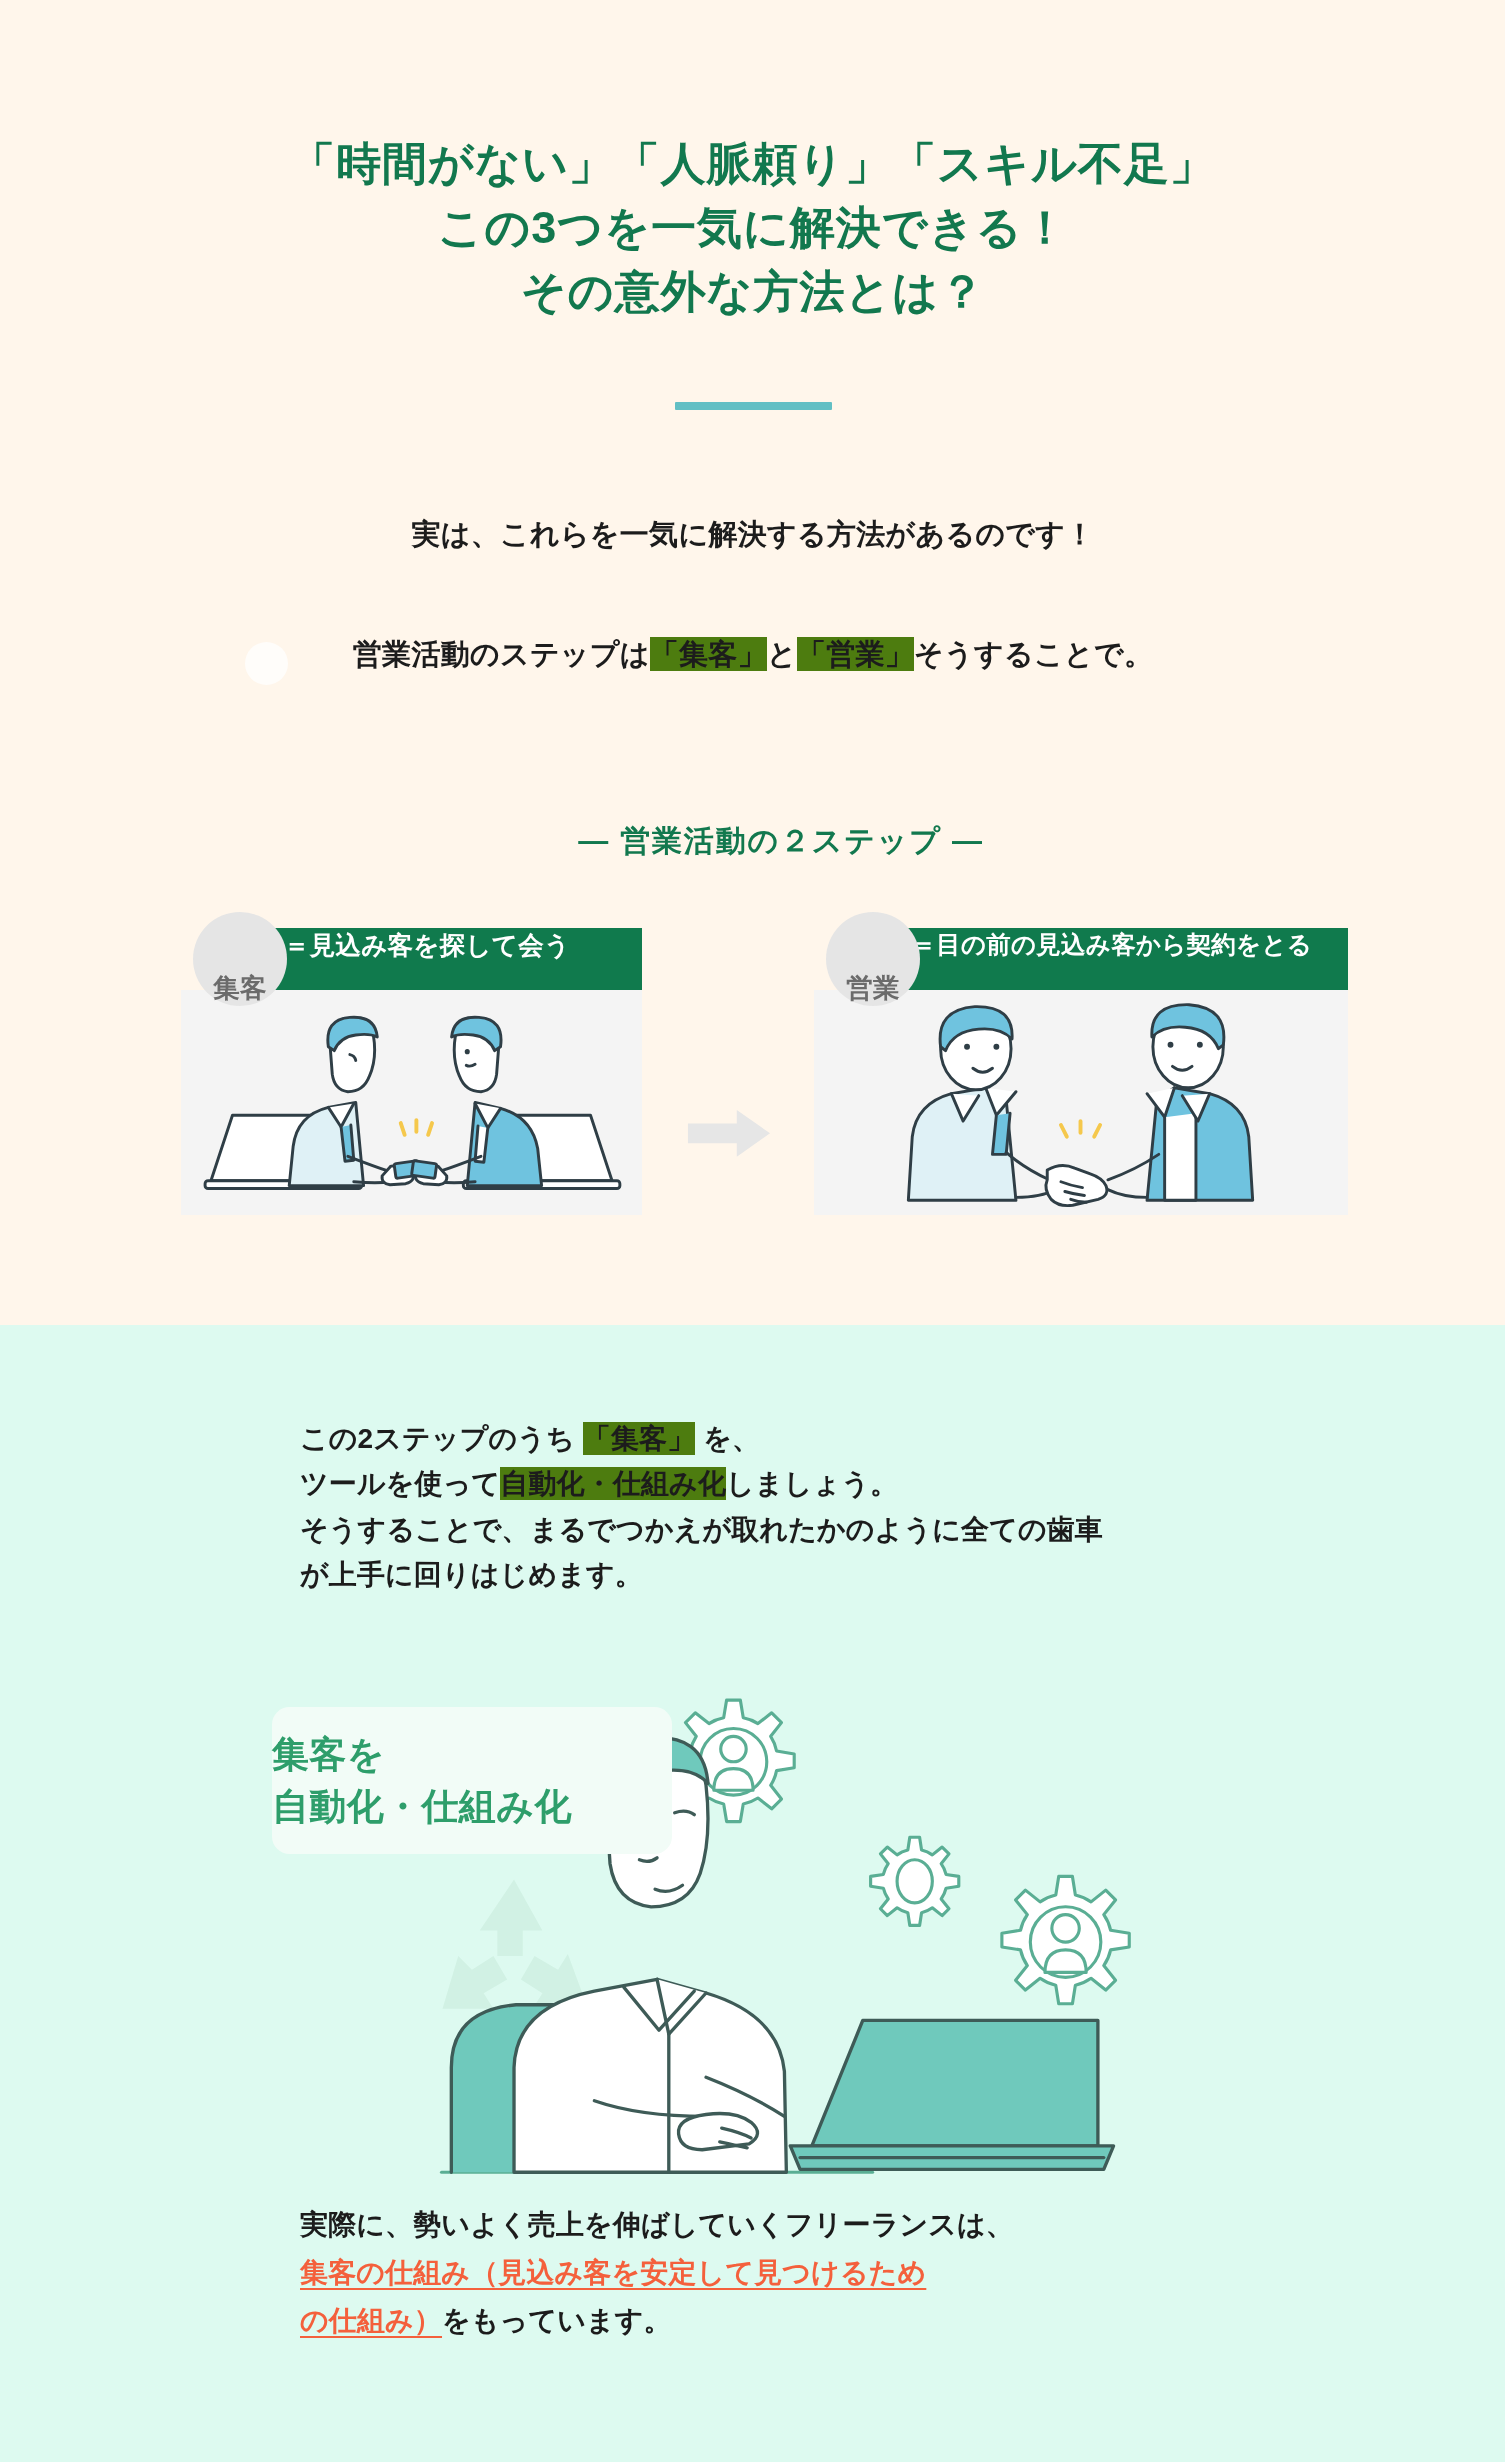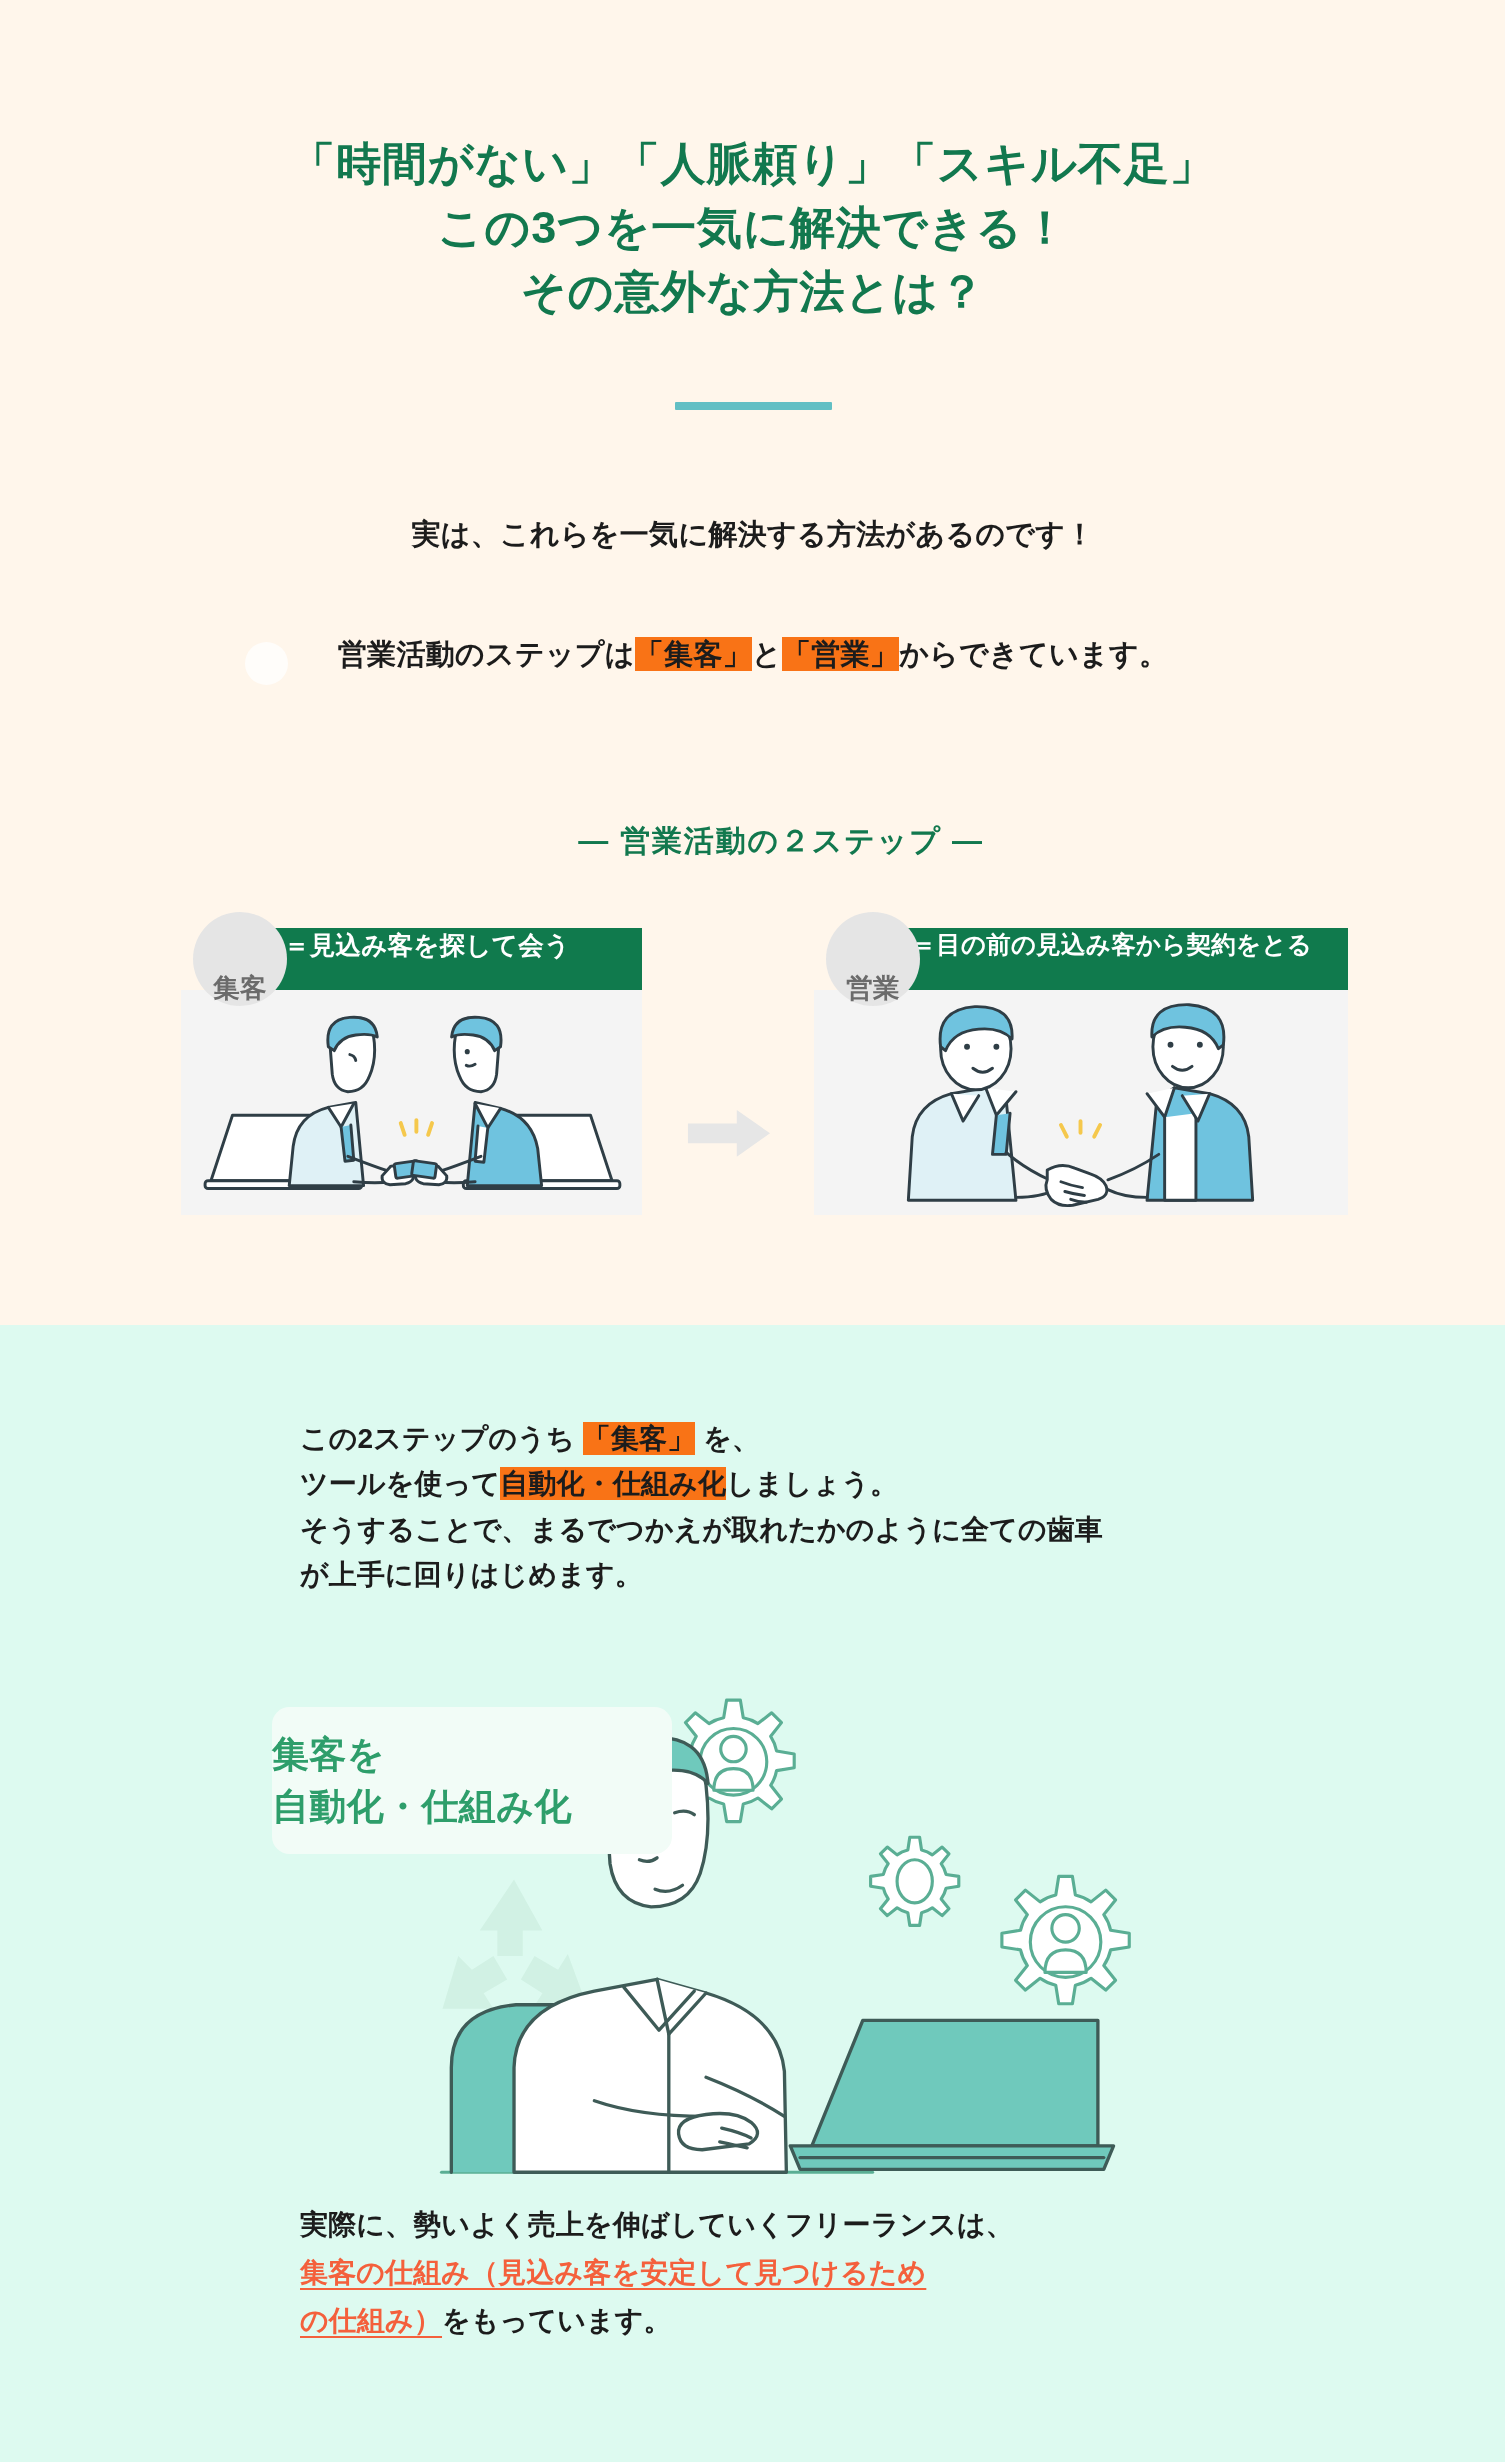--- a/index.html
+++ b/index.html
@@ -56,21 +56,21 @@
   }
   .lead2 {
     position:absolute; left:0; top:635px; width:1506px;
     text-align:center;
     color:#1C1C1C;
     font-size:29px;
     font-weight:bold;
     letter-spacing:0.01em;
     white-space:nowrap;
   }
-  .hl { background:#f97316; padding:1px 0; }
+  .hl { background:#4d7c0f; padding:1px 0; }
 
   .ghost-circle {
     position:absolute;
     left:245px; top:642px;
     width:43px; height:43px;
     border-radius:50%;
     background:#FFFFFF;
     opacity:.75;
   }
 
@@ -211,21 +211,21 @@
     <span class="heading-line">その意外な方法とは？</span>
   </div>
 
   <div class="divider"></div>
 
   <div class="lead1">実は、これらを一気に解決する方法があるのです！</div>
 
   <div class="ghost-circle"></div>
 
   <div class="lead2">
-    <span>営業活動のステップは</span><span class="hl">「集客」</span><span>と</span><span class="hl">「営業」</span><span>からできています。</span>
+    <span>営業活動のステップは</span><span class="hl">「集客」</span><span>と</span><span class="hl">「営業」</span><span>そうすることで。</span>
   </div>
 
   <div class="steps-title">― 営業活動の２ステップ ―</div>
 
   <div class="cards">
 
     <div class="card one">
       <div class="card-banner">
         <span class="card-banner-text">＝見込み客を探して会う</span>
       </div>

